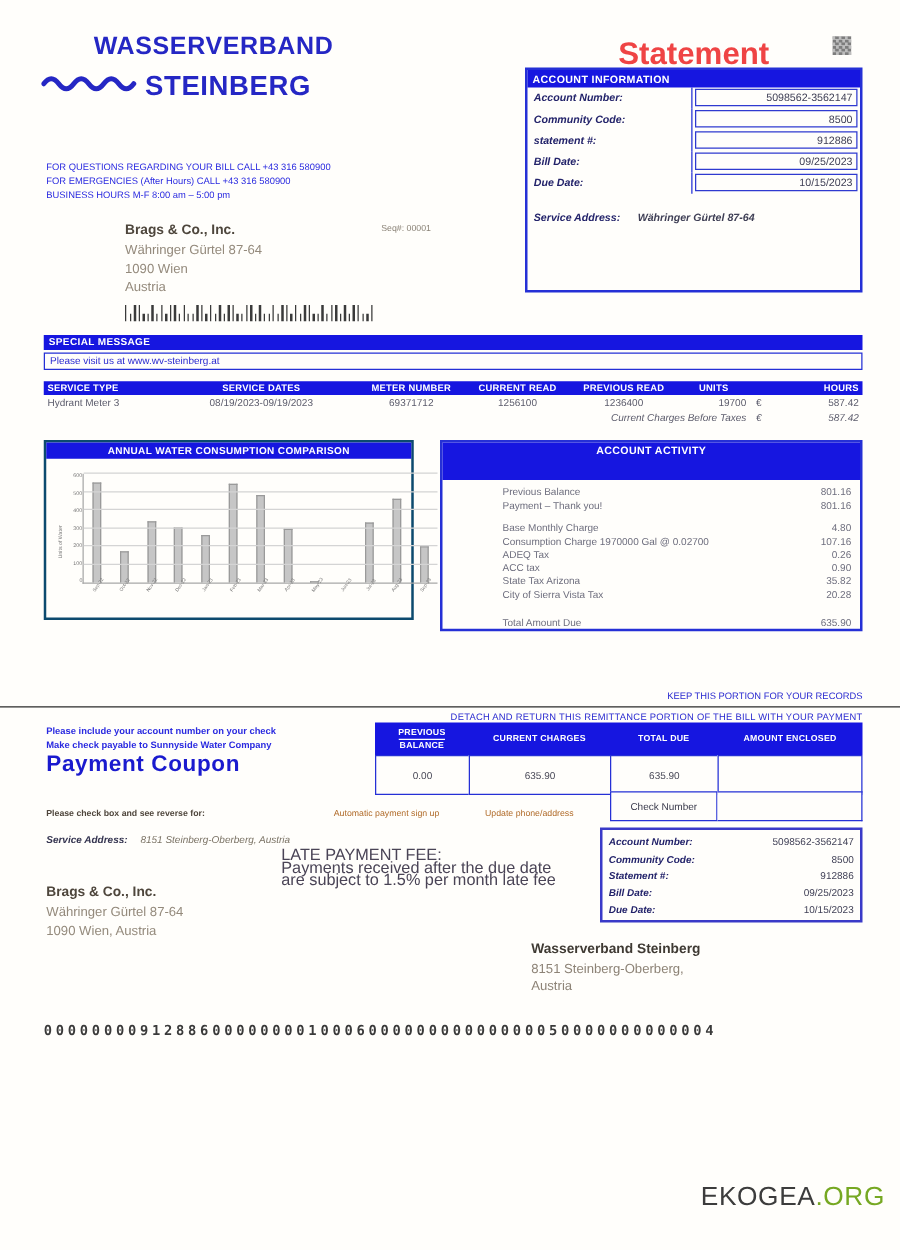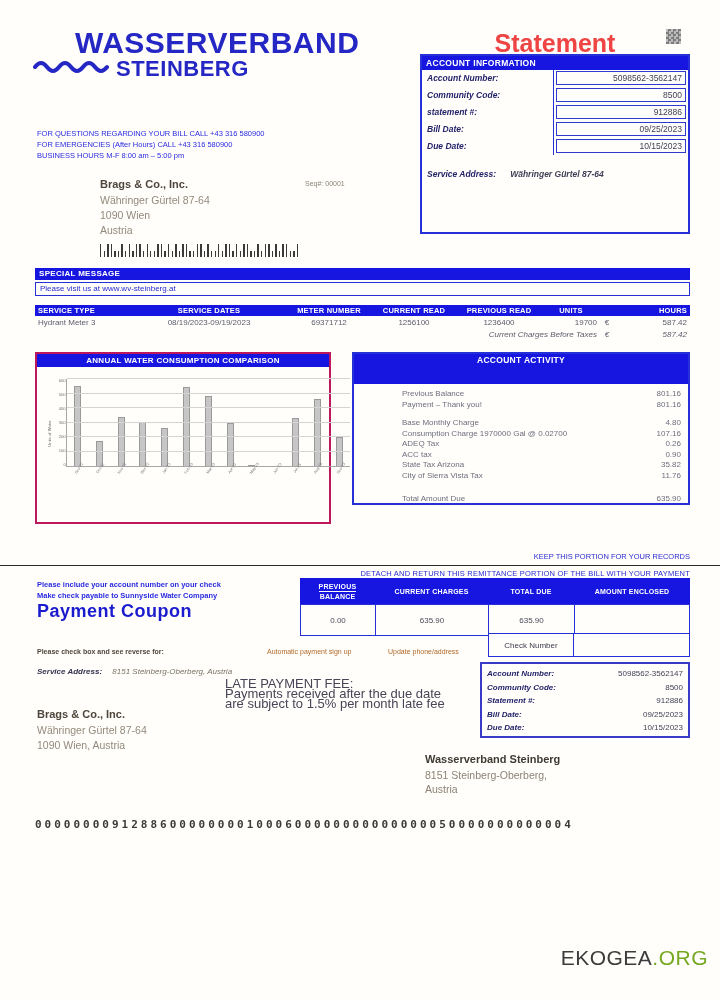--- a/index.html
+++ b/index.html
@@ -5,21 +5,21 @@
   * { margin:0; padding:0; box-sizing:border-box; }
   html,body { background:#e9e9e9; }
   body { font-family:"Liberation Sans", sans-serif; }
   .page {
     position:relative; width:720px; height:1000px; margin:0 auto;
     background:#fffefb; overflow:hidden; color:#333;
   }
   .abs { position:absolute; }
 
   
-  .brand1 { left:75px; top:26px; font-size:30px; font-weight:800; color:#2527c4; letter-spacing:.5px;text-align:right; }
+  .brand1 { left:75px; top:26px; font-size:20px; font-weight:800; color:#2527c4; letter-spacing:.5px;text-align:right; }
   .brand2 { left:116px; top:56px; font-size:22px; font-weight:800; color:#2527c4; letter-spacing:.5px; }
   .wave { left:33px; top:58px; }
   .stmt-title { left:420px; top:29px; width:270px; text-align:center; font-size:25px; font-weight:700; color:#ef4444; }
   .qr { left:666px; top:29px; width:15px; height:15px;
         background:repeating-conic-gradient(#7d7d7d 0% 25%, #bdbdbd 0% 50%) 0 0/5px 5px; }
 
   .contact { left:37px; top:128px; font-size:7.5px; line-height:11px; color:#2a2ae0; }
 
   
   .acct-box { left:420px; top:54px; width:270px; height:180px; border:2px solid #2530d6; background:#fffefb; }
@@ -53,21 +53,21 @@
   .svc-tbl { left:35px; top:305px; width:655px; font-size:8px; }
   .svc-grid { display:grid; grid-template-columns:100px 148px 92px 78px 92px 52px 20px 1fr; }
   .svc-tbl .hd { height:11px; font-size:7.5px; line-height:11px; }
   .svc-tbl .hd span { letter-spacing:.2px; }
   .c { text-align:center; } .r { text-align:right; } .l { text-align:left; }
   .svc-tbl .row { color:#5c5c6c; line-height:12px; margin-top:1px; }
   .svc-tbl .sub { color:#5c5c6c; font-style:italic; line-height:12px; }
   .pad-l { padding-left:3px; } .pad-r { padding-right:3px; }
 
   
-  .chart-box { left:35px; top:352px; width:296px; height:172px; border:2px solid #be185d; background:#fffefb; }
+  .chart-box { left:35px; top:352px; width:296px; height:144px; border:2px solid #0c4a6e; background:#fffefb; }
   .chart-box .hd { height:13px; font-size:8px; line-height:13px; text-align:center; letter-spacing:.3px; }
   .chart-wrap { display:flex; margin:12px 14px 0 8px; height:108px; }
   .y-title { width:9px; display:flex; align-items:center; justify-content:center; }
   .y-title span { font-size:7px; color:#777; transform:rotate(-90deg) scale(.6); white-space:nowrap; }
   .y-ticks { width:16px; height:88px; display:flex; flex-direction:column; justify-content:space-between; align-items:flex-end; }
   .y-ticks span { font-size:7px; color:#777; transform:scale(.6); transform-origin:right center; line-height:4px; }
   .plot-col { flex:1; }
   .plot { position:relative; height:88px; border-left:1px solid #a8a8a8; border-bottom:1px solid #a8a8a8;
           display:flex; align-items:flex-end; justify-content:space-around; }
   .gridline { position:absolute; left:0; right:0; height:1px; background:#d4d4d4; }
@@ -362,21 +362,21 @@
       <div class="act-row">
           <span>ACC tax</span>
           <span>0.90</span>
         </div>
       <div class="act-row">
           <span>State Tax Arizona</span>
           <span>35.82</span>
         </div>
       <div class="act-row">
           <span>City of Sierra Vista Tax</span>
-          <span>11.76</span>
+          <span>20.28</span>
         </div>
       <div class="gap12"></div>
       <div class="act-row">
           <span>Total Amount Due</span>
           <span>635.90</span>
         </div>
     </div>
   </div>
 
   <div class="abs keep-note">KEEP  THIS PORTION  FOR  YOUR  RECORDS</div>

